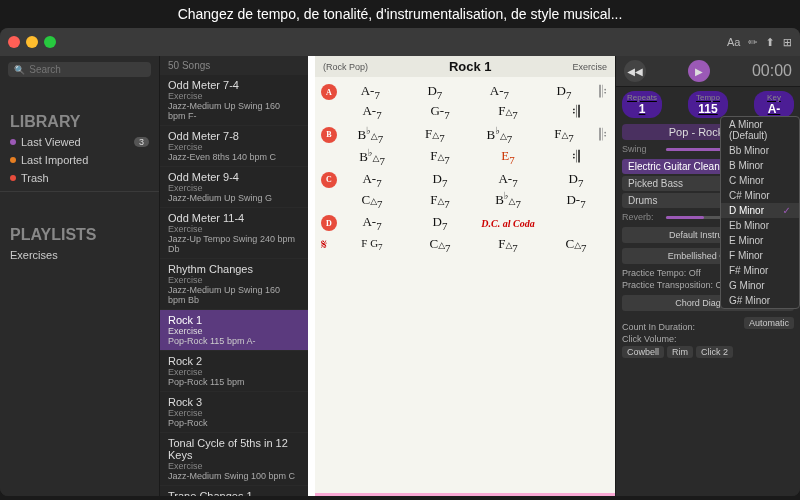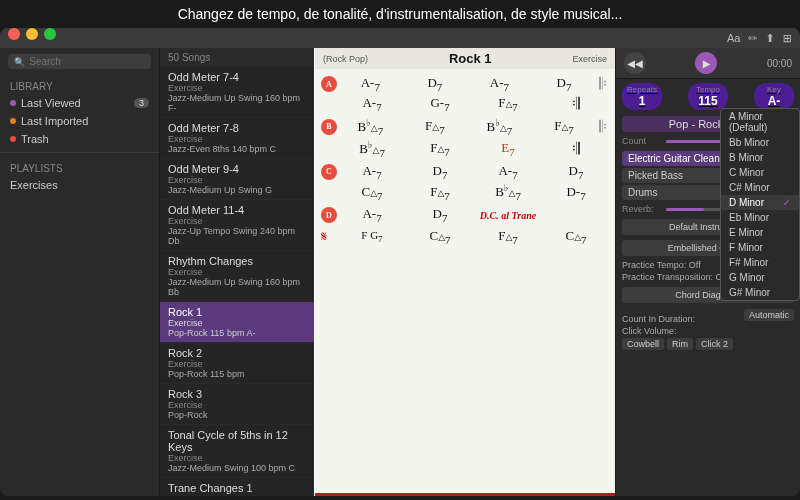--- a/index.html
+++ b/index.html
@@ -17,23 +17,24 @@
       height: 468px;
       background: #2b2b2b;
       display: flex;
       flex-direction: column;
       border-radius: 8px;
       overflow: hidden;
     }
 
     
     .title-bar {
-      height: 20px;
+      height: 28px;
       background: #3a3a3a;
       display: flex;
+      align-items: center;
       padding: 0 8px;
       gap: 6px;
       flex-shrink: 0;
     }
     .traffic-light {
       width: 12px; height: 12px;
       border-radius: 50%;
       display: inline-block;
     }
     .tl-red { background: #ff5f56; }
@@ -60,25 +61,26 @@
     .sidebar {
       width: 160px;
       background: #2a2a2a;
       display: flex;
       flex-direction: column;
       flex-shrink: 0;
       overflow-y: auto;
       border-right: 1px solid #1a1a1a;
     }
     .sidebar-section-title {
-      font-size: 10px;
+      font-size: 16px;
       color: #888;
-      font-weight: 400;
+      font-weight: 700;
       padding: 6px 10px 2px;
       text-transform: uppercase;
+      margin-top: 24px;
     }
     .search-bar {
       margin: 6px 8px;
       background: #3c3c3c;
       border-radius: 4px;
       display: flex;
       align-items: center;
       padding: 2px 6px;
       gap: 4px;
     }
@@ -123,42 +125,42 @@
       background: #3a3a3a;
       margin: 4px 0;
     }
 
     
     .song-list {
       width: 155px;
       background: #252525;
       flex-shrink: 0;
       overflow-y: auto;
-      border-right: 1px solid #ffffff;
+      border-right: 7px solid #ffffff;
     }
     .song-list-header {
       padding: 4px 8px;
       font-size: 10px;
       color: #888;
       background: #2a2a2a;
     }
     .song-item {
       padding: 4px 8px;
       cursor: pointer;
       border-bottom: 1px solid #2a2a2a;
     }
     .song-item.selected { background: #5b3a7e; }
     .song-item .song-name { font-size: 11px; color: #ddd; font-weight: 500; }
     .song-item .song-sub { font-size: 9px; color: #888; }
     .song-item .song-bpm { font-size: 9px; color: #aaa; }
 
     
     .sheet-area {
       flex: 1;
-      background: #b91c1c;
+      background: #f9a8d4;
       overflow: hidden;
       position: relative;
     }
     .sheet-header {
       background: #e8e8e0;
       padding: 3px 8px;
       display: flex;
       align-items: center;
       justify-content: space-between;
       font-size: 10px;
@@ -228,21 +230,21 @@
       display: flex;
       align-items: center;
       justify-content: center;
       font-size: 10px;
       cursor: pointer;
       background: #444;
       color: #ddd;
       border: none;
     }
     .play-btn { background: #9b59b6; }
-    .time-display { font-size: 10px; color: #aaa; font-variant-numeric: tabular-nums; }
+    .time-display { font-size: 16px; color: #aaa; font-variant-numeric: tabular-nums; }
 
     
     .settings-row {
       display: flex;
       padding: 4px 6px;
       gap: 4px;
       align-items: center;
       justify-content: space-between;
     }
     .setting-box {
@@ -512,21 +514,21 @@
           <div class="chord-cell">C<span style="font-size:9px;">△</span><sub>7</sub></div>
           <div class="chord-cell">F<span style="font-size:9px;">△</span><sub>7</sub></div>
           <div class="chord-cell">B<span class="flat-sign">♭</span><span style="font-size:9px;">△</span><sub>7</sub></div>
           <div class="chord-cell">D-<sub>7</sub></div>
         </div>
 
         <div class="chord-row" style="margin-top:4px;">
           <div class="row-marker marker-D">D</div>
           <div class="chord-cell">A-<sub>7</sub></div>
           <div class="chord-cell">D<sub>7</sub></div>
-          <div class="chord-cell dc-text" style="font-size:10px; color:#cc0000;">D.C. al Trane</div>
+          <div class="chord-cell dc-text" style="font-size:10px; color:#cc0000;">D.C. al Coda</div>
           <div class="chord-cell"></div>
         </div>
 
         <div class="chord-row" style="margin-top:4px;">
           <div style="width:16px; flex-shrink:0; color:#cc0000; font-size:14px;">𝄋</div>
           <div class="chord-cell" style="font-size:11px;">F G<sub>7</sub></div>
           <div class="chord-cell">C<span style="font-size:9px;">△</span><sub>7</sub></div>
           <div class="chord-cell">F<span style="font-size:9px;">△</span><sub>7</sub></div>
           <div class="chord-cell">C<span style="font-size:9px;">△</span><sub>7</sub></div>
         </div>
@@ -557,21 +559,21 @@
           <div class="setting-value">A-</div>
         </div>
       </div>
 
       <div style="padding:2px 6px; display:flex; justify-content:space-between; align-items:center;">
         <div class="style-badge" style="margin:0; flex:1; font-size:11px;">Pop - Rock</div>
         <span style="font-size:9px; color:#888; margin-left:4px;">Style</span>
       </div>
 
       <div class="slider-row">
-        <span class="slider-label">Count</span>
+        <span class="slider-label">Swing</span>
         <div class="slider-track">
           <div class="slider-fill" style="width:70%;"></div>
         </div>
       </div>
 
       <div class="instrument-section">
         <div class="instr-dropdown highlighted">
           <span>Electric Guitar Clean</span>
             <span>▾</span>
         </div>

